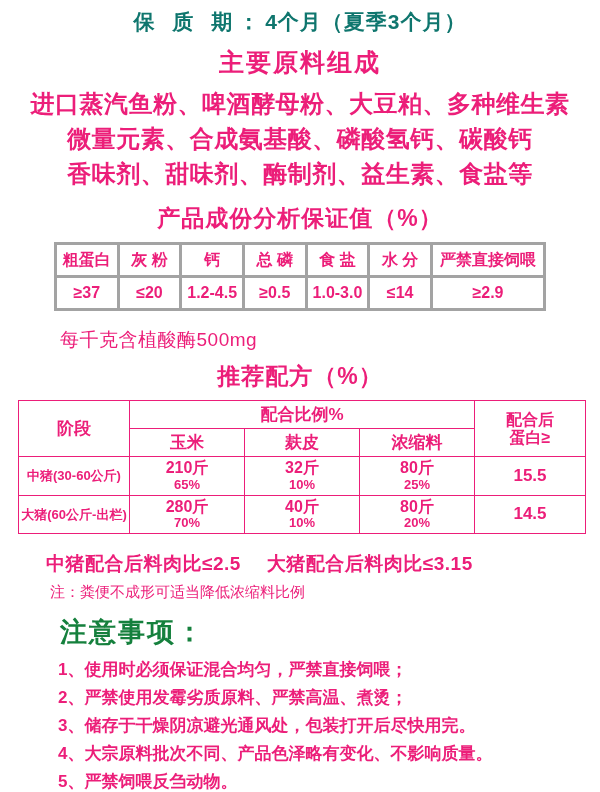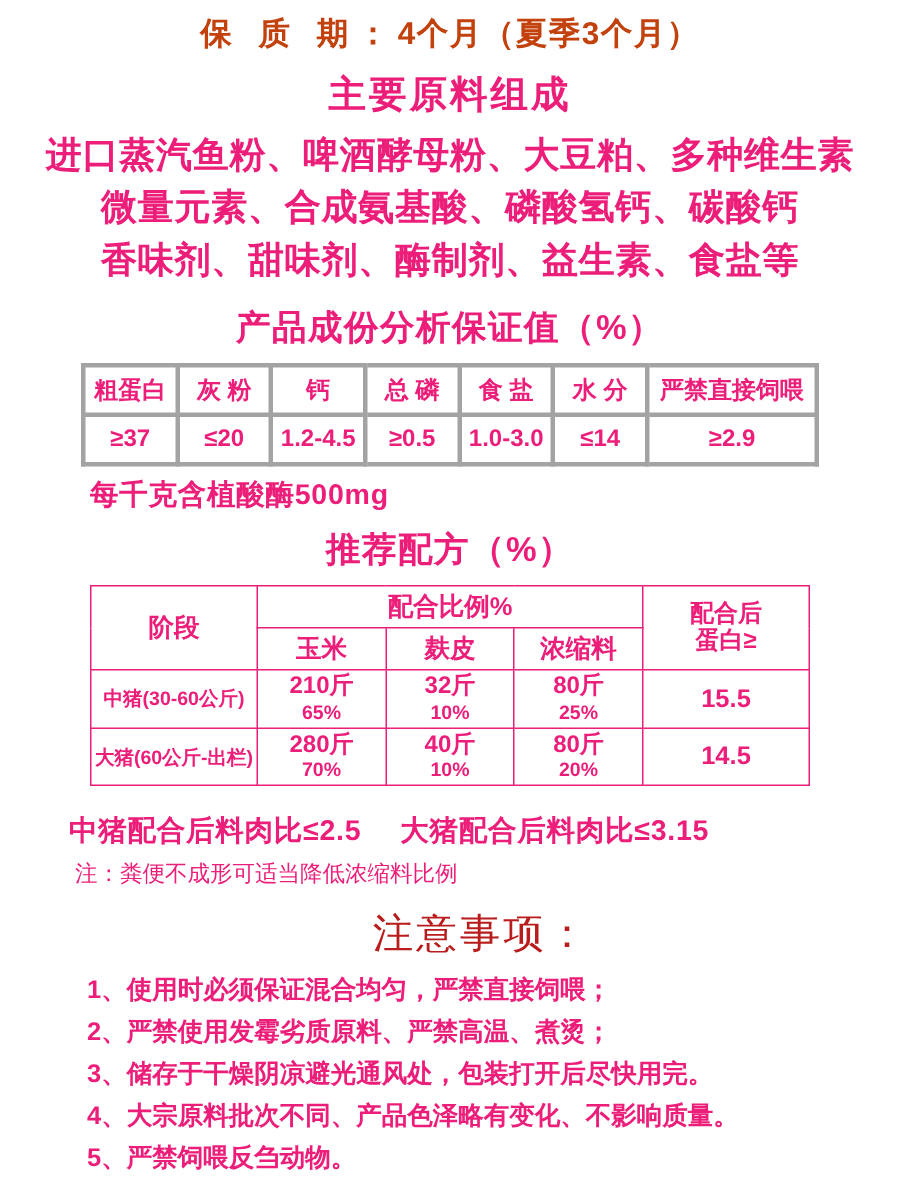--- a/index.html
+++ b/index.html
@@ -21,21 +21,21 @@
     position: relative;
     box-sizing: border-box;
     padding: 0 18px;
   }
   .shelf-line {
     text-align: center;
     font-size: 21px;
     font-weight: bold;
     letter-spacing: 1px;
     margin-top: 8px;
-    color: #c2410c;
+    color: #0f766e;
     white-space: nowrap;
   }
   .shelf-line .spaced {
     letter-spacing: 6px;
   }
   .section-title {
     text-align: center;
     font-size: 25px;
     font-weight: bold;
     color: #ec1e79;
@@ -75,36 +75,36 @@
     font-weight: bold;
     height: 26px;
     padding: 2px 0;
     white-space: nowrap;
   }
   .analysis-table .hdr td {
     font-size: 16px;
   }
   .enzyme {
     font-size: 19px;
-    font-weight: bold;
-    color: #ec1e79;
-    margin: 6px 0 0 42px;
+    font-weight: normal;
+    color: #ec1e79;
+    margin: 16px 0 0 42px;
     letter-spacing: 0.5px;
   }
   .formula-title {
     text-align: center;
     font-size: 23px;
     font-weight: bold;
     color: #ec1e79;
     margin-top: 8px;
     letter-spacing: 1px;
   }
   .formula-table {
     margin: 8px auto 17px auto;
-    width: 480px;
+    width: 568px;
     table-layout: fixed;
   }
   .formula-table td {
     border: 1px solid #ec1e79;
     text-align: center;
     font-weight: bold;
     color: #ec1e79;
     padding: 2px 0;
     font-size: 17px;
   }
@@ -138,25 +138,24 @@
     width: 26px;
   }
   .note-line {
     font-size: 15px;
     font-weight: normal;
     color: #ec1e79;
     margin: 6px 0 0 32px;
   }
   .attention-title {
     font-size: 27px;
-    font-weight: normal;
-    color: #b91c1c;
+    font-weight: bold;
+    color: #15803d;
     margin: 12px 0 0 42px;
     letter-spacing: 2px;
-    text-align: center;
   }
   .attention-list {
     margin: 6px 0 0 40px;
   }
   .attention-item {
     font-size: 17px;
     font-weight: bold;
     color: #ec1e79;
     line-height: 1.65;
     white-space: nowrap;

